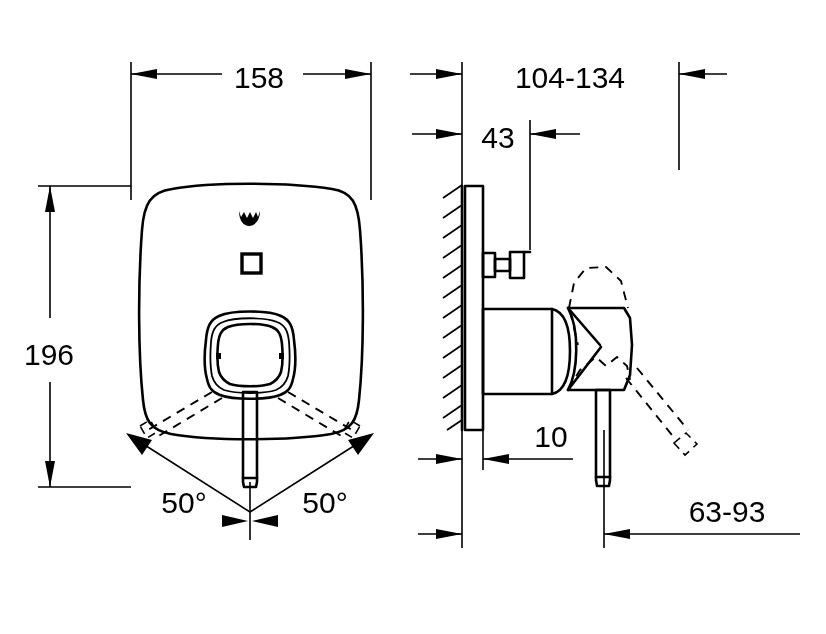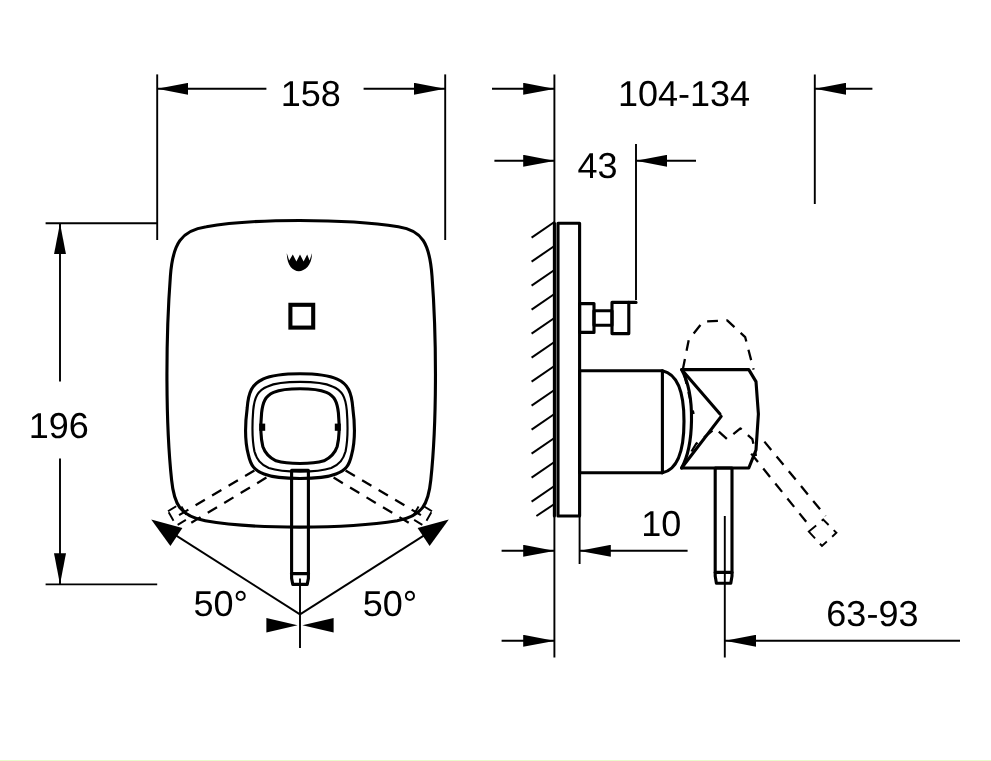--- a/index.html
+++ b/index.html
@@ -7,21 +7,21 @@
     padding: 0;
     background: #ffffff;
   }
   body {
     font-family: "Liberation Sans", sans-serif;
   }
   #drawing-root {
     position: relative;
     width: 826px;
     height: 634px;
-    background: #bef264;
+    background: #ec4899;
     overflow: hidden;
   }
   #drawing-svg {
     display: block;
     width: 826px;
     height: 634px;
   }
   .dim-text {
     font-family: "Liberation Sans", sans-serif;
     font-size: 30px;

